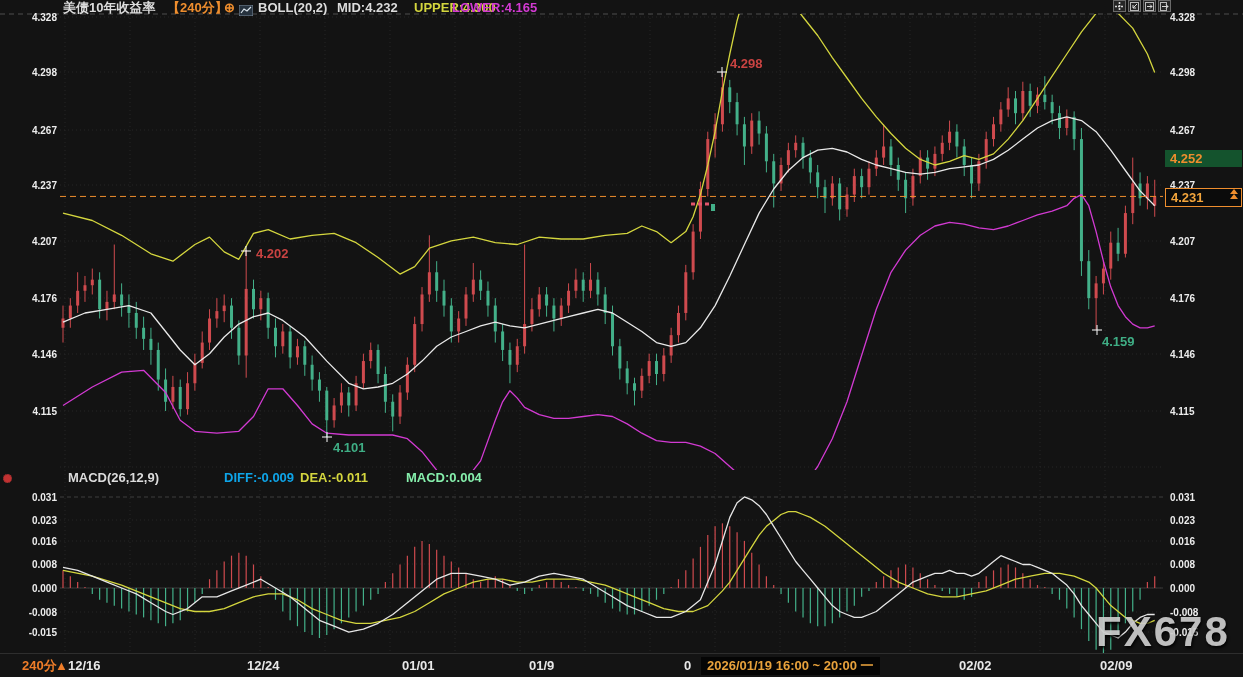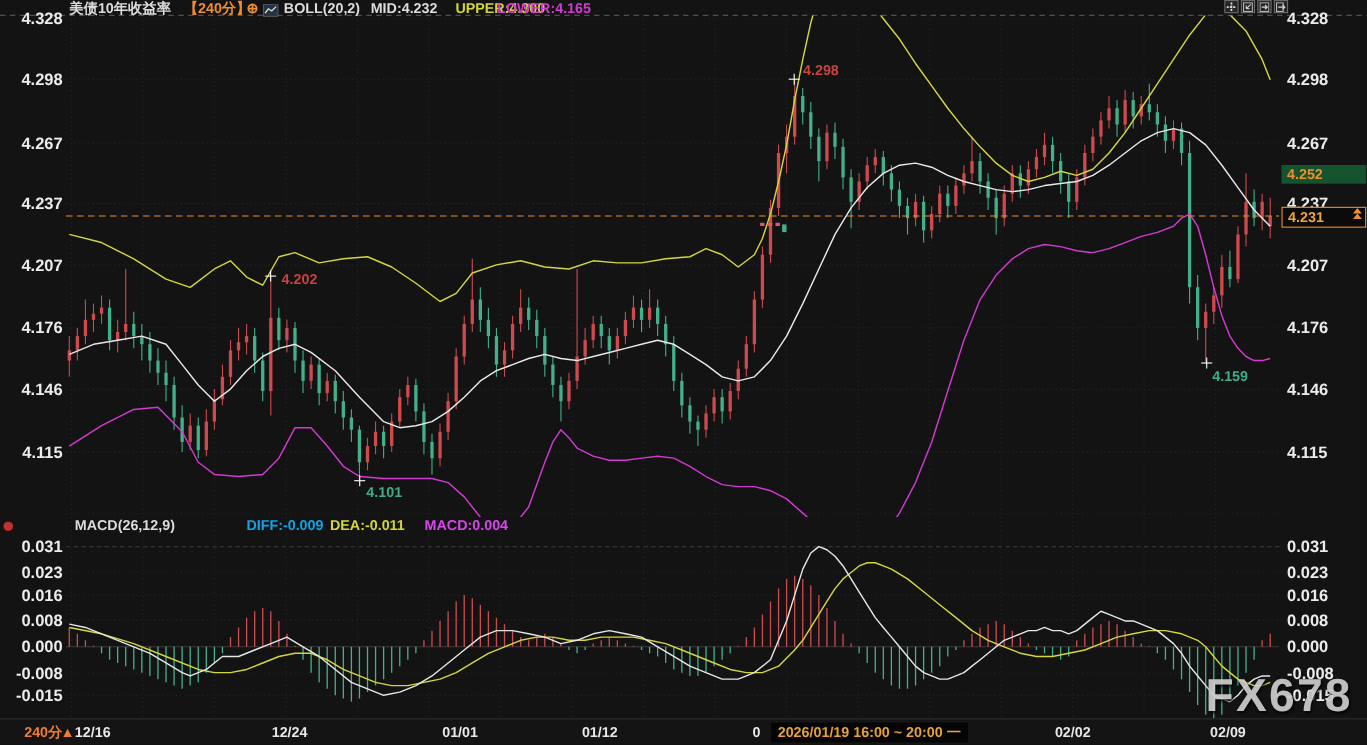--- a/index.html
+++ b/index.html
@@ -10,21 +10,21 @@
   .txt{position:absolute;white-space:nowrap;z-index:3;}
   
   .hdr{top:0;height:13px;font-size:13px;font-weight:700;color:#dcdcdc;line-height:13px;}
   .hdr.orange{color:#ef8e2e;}
   .hdr.yellow{color:#d4d63e;font-weight:700;}
   .hdr.magenta{color:#d23ad2;font-weight:700;}
   .toolbar{position:absolute;left:1113px;top:0;display:flex;gap:2px;z-index:4;}
   .tb-ico{width:13px;height:12px;background:#262626;border:1px solid #6a6a6a;display:flex;
           align-items:center;justify-content:center;cursor:pointer;}
   
-  .ax{position:absolute;font-size:15px;font-weight:700;color:#ececec;z-index:3;line-height:13px;}
+  .ax{position:absolute;font-size:10px;font-weight:700;color:#ececec;z-index:3;line-height:13px;}
   .ax.l{left:0;width:57px;text-align:right;}
   .ax.r{left:1170px;width:72px;text-align:left;}
   
   .ann{position:absolute;font-size:13px;font-weight:700;z-index:3;line-height:13px;}
   
   .tag{position:absolute;left:1165px;width:77px;z-index:4;font-size:13px;font-weight:700;
        padding:2px 0 2px 5px;line-height:13px;}
   .tag.high{background:#14532d;color:#ef8e2e;}
   .tag.last{background:#0b0b0b;color:#f2a43c;border:1px solid #ef8e2e;}
   .arrow-stack{position:absolute;z-index:5;display:flex;flex-direction:column;gap:0px;}
@@ -634,21 +634,21 @@
       <div class="ax r" style="top: 582px;">0.000</div>
       <div class="ax l" style="top: 606px;">-0.008</div>
       <div class="ax r" style="top: 606px;">-0.008</div>
       <div class="ax l" style="top: 626px;">-0.015</div>
       <div class="ax r" style="top: 626px;">-0.015</div>
     </div>
 
   <span class="txt mh" style="left:68px;color:#dcdcdc;">MACD(26,12,9)</span>
   <span class="txt mh" style="left:196px;color:#0ea5e9;padding-left:28px;">DIFF:-0.009</span>
   <span class="txt mh" style="left:300px;color:#d4d63e;">DEA:-0.011</span>
-  <span class="txt mh" style="left:386px;color:#d946ef;">MACD:0.004</span>
+  <span class="txt mh" style="left:406px;color:#86efac;">MACD:0.004</span>
   <span class="dot-ico"></span>
 
   <div id="annotations">
       <div class="ann" style="left: 256px; top: 231px; color: rgb(201, 67, 66); margin-top: 16px;">4.202</div>
       <div class="ann" style="left: 730px; top: 57px; color: rgb(201, 67, 66);">4.298</div>
       <div class="ann" style="left: 333px; top: 441px; color: rgb(63, 174, 133);">4.101</div>
       <div class="ann" style="left: 1102px; top: 335px; color: rgb(63, 174, 133);">4.159</div>
     </div>
 
   <div class="tag high" style="top:150px;">4.252</div>
@@ -660,20 +660,20 @@
 
   <div class="bbar">
     <span class="bx orange" style="left:22px;cursor:pointer;">240分</span>
     <span class="bx orange" style="left:55px;cursor:pointer;">▲</span>
     <span class="bx" style="left:684px;">0</span>
     <span class="datebox" style="left:701px;">2026/01/19 16:00 ~ 20:00 一</span>
     <div id="date-labels">
         <span class="bx" style="left: 68px;">12/16</span>
         <span class="bx" style="left: 247px;">12/24</span>
         <span class="bx" style="left: 402px;">01/01</span>
-        <span class="bx" style="left: 529px;">01/12</span>
+        <span class="bx" style="left: 529px;">01/9</span>
         <span class="bx" style="left: 959px;">02/02</span>
         <span class="bx" style="left: 1100px;">02/09</span>
       </div>
   </div>
 
   <div class="wm">FX678</div>
 </div>
 
 </body></html>

